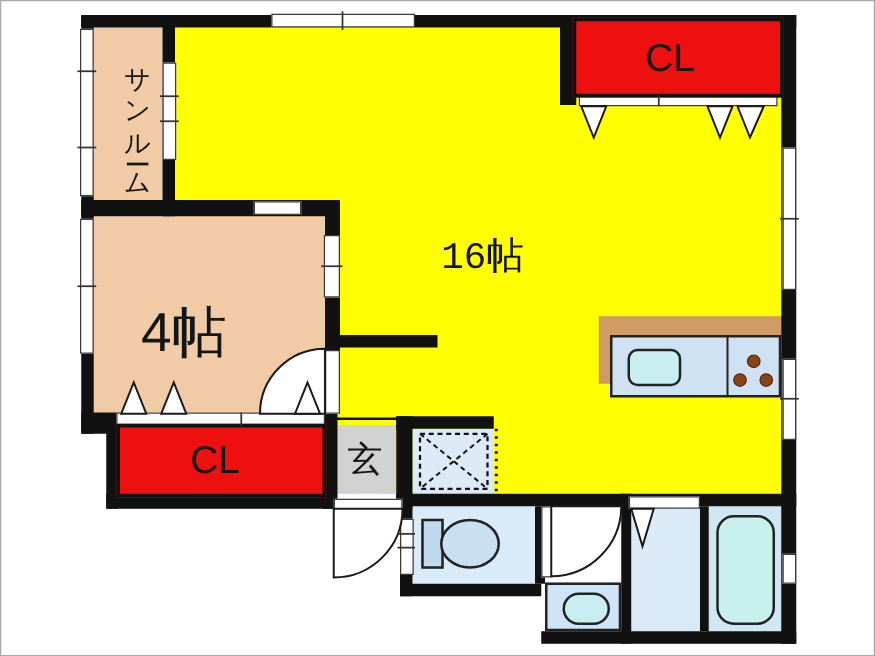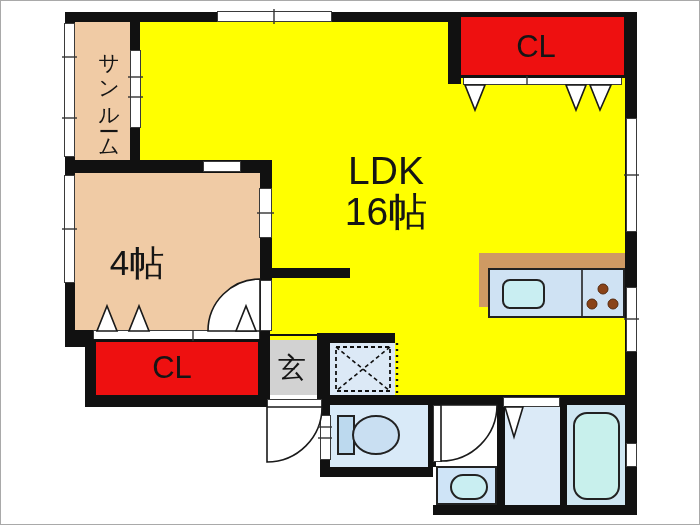--- a/index.html
+++ b/index.html
@@ -121,20 +121,19 @@
     <line x1="624" y1="175" x2="639" y2="175" stroke="#333" stroke-width="1.4"></line>
     <line x1="624" y1="319" x2="639" y2="319" stroke="#333" stroke-width="1.4"></line>
     <line x1="318" y1="427" x2="332" y2="427" stroke="#333" stroke-width="1.4"></line>
     <line x1="318" y1="438" x2="332" y2="438" stroke="#333" stroke-width="1.4"></line>
 
     <line x1="527" y1="76" x2="527" y2="85" stroke="#333" stroke-width="1.4"></line>
     <line x1="193" y1="330" x2="193" y2="341" stroke="#333" stroke-width="1.4"></line>
   </svg>
 
   <div class="lbl" style="left:84px;top:26px;width:36px;height:136px;writing-mode:vertical-rl;text-orientation:upright;font-size:21px;letter-spacing:3px;">サンルーム</div>
-  <div class="lbl" style="left:95px;top:245px;width:84px;font-size:35px;">4帖</div>
-  <div class="lbl" style="left:336px;top:151px;width:100px;font-size:39px;">LDK</div>
-  <div class="lbl" style="left:336px;top:192px;width:100px;font-size:39px;">16帖</div>
+  <div class="lbl" style="left:105px;top:245px;width:84px;font-size:44px;">4帖</div>
+  <div class="lbl" style="left:336px;top:192px;width:100px;font-size:30px;font-family:Liberation Mono, monospace;">16帖</div>
   <div class="lbl" style="left:486px;top:31px;width:100px;font-size:31px;">CL</div>
   <div class="lbl" style="left:122px;top:352px;width:100px;font-size:31px;">CL</div>
   <div class="lbl" style="left:270px;top:354px;width:44px;font-size:28px;">玄</div>
 
 </div>
 
 </body></html>

